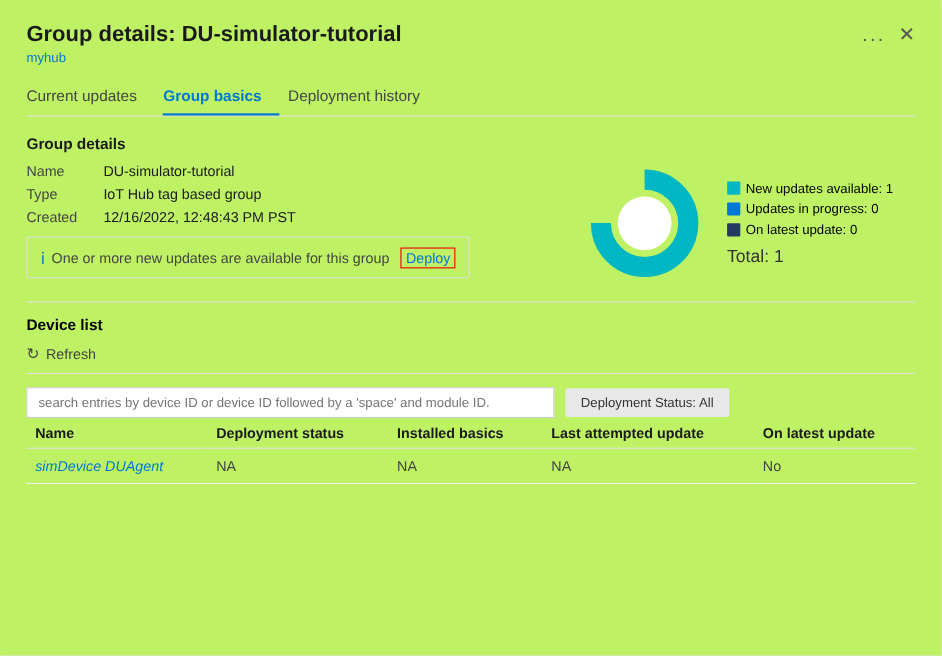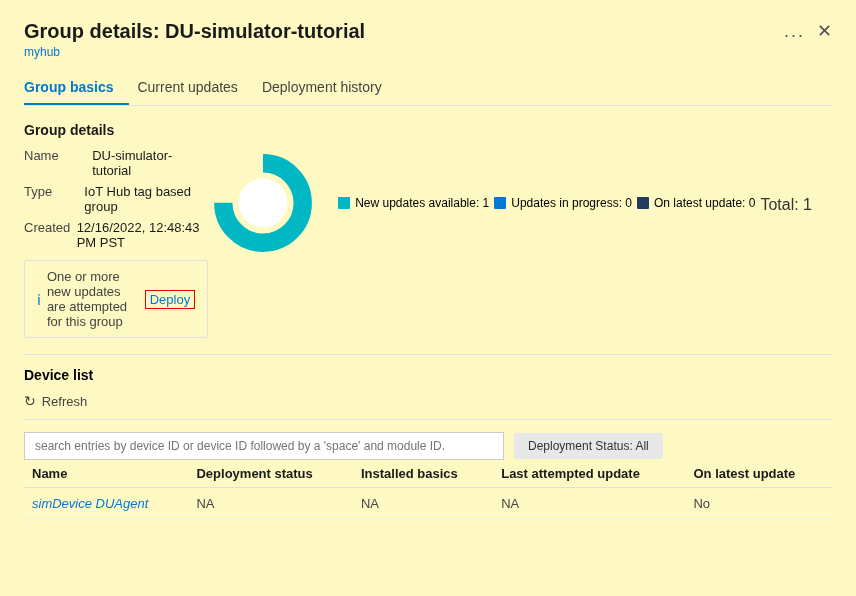--- a/index.html
+++ b/index.html
@@ -6,21 +6,21 @@
     body {
       font-family: 'Segoe UI', sans-serif;
       font-size: 13px;
       background: #f3f3f3;
       display: flex;
       align-items: center;
       justify-content: center;
       min-height: 100vh;
     }
     .panel {
-      background: #fef9c3;
+      background: #bef264;
       width: 856px;
       min-height: 596px;
       padding: 20px 24px 24px 24px;
       position: relative;
       box-shadow: 0 2px 12px rgba(0,0,0,0.15);
     }
     .panel-header {
       display: flex;
       align-items: flex-start;
       justify-content: space-between;
@@ -147,21 +147,21 @@
       position: relative;
       width: 110px;
       height: 110px;
     }
     .donut-container svg {
       width: 110px;
       height: 110px;
     }
     .legend {
       display: flex;
-      flex-direction: row;
+      flex-direction: column;
       gap: 5px;
       font-size: 12px;
     }
     .legend-item {
       display: flex;
       align-items: center;
       gap: 5px;
     }
     .legend-color {
       width: 12px;
@@ -249,25 +249,25 @@
       <div class="panel-title">Group details: DU-simulator-tutorial</div>
       <div class="panel-subtitle">myhub</div>
     </div>
     <div class="panel-header-right">
       <button class="ellipsis-btn">...</button>
       <button class="close-btn">✕</button>
     </div>
   </div>
 
   <div class="tabs">
+    <div class="tab">
+      <span>Current updates</span>
+    </div>
     <div class="tab active">
       <span>Group basics</span>
-    </div>
-    <div class="tab">
-      <span>Current updates</span>
     </div>
     <div class="tab">
       <span>Deployment history</span>
     </div>
   </div>
 
   <div class="section-title">Group details</div>
 
   <div class="details-and-chart">
     <div class="details-left">
@@ -278,21 +278,21 @@
       <div class="detail-row">
         <span class="detail-label">Type</span>
         <span class="detail-value">IoT Hub tag based group</span>
       </div>
       <div class="detail-row">
         <span class="detail-label">Created</span>
         <span class="detail-value">12/16/2022, 12:48:43 PM PST</span>
       </div>
       <div class="alert-box">
         <span class="alert-icon">ℹ</span>
-        <span>One or more new updates are attempted for this group</span>
+        <span>One or more new updates are available for this group</span>
         <a class="deploy-link">Deploy</a>
       </div>
     </div>
 
     <div class="chart-area">
       <div class="donut-wrapper">
         <div class="donut-container">
           <svg viewBox="0 0 36 36">
 
             <circle cx="18" cy="18" r="13" fill="none" stroke="#00b7c3" stroke-width="6" stroke-dasharray="81.68 81.68" stroke-dashoffset="20.42" transform="rotate(-90 18 18)"></circle>

